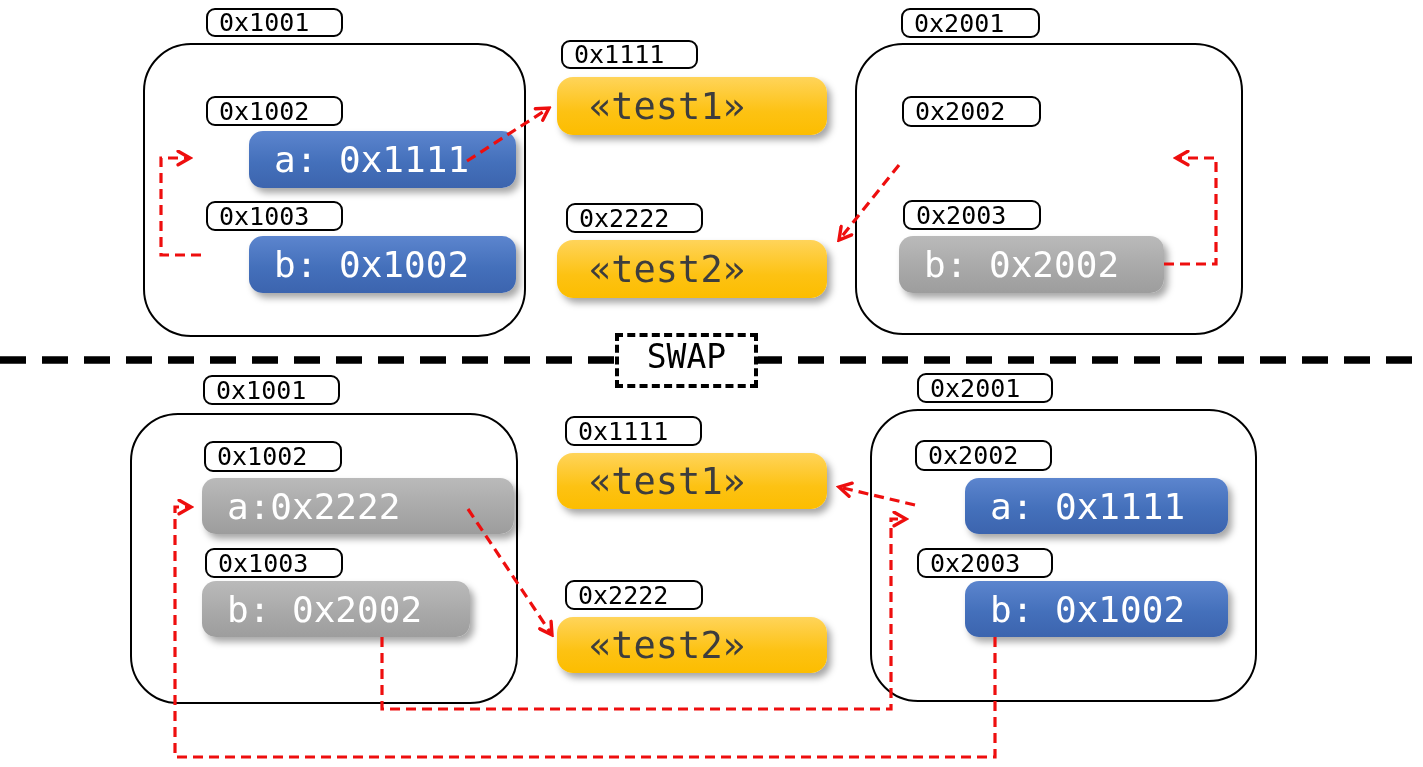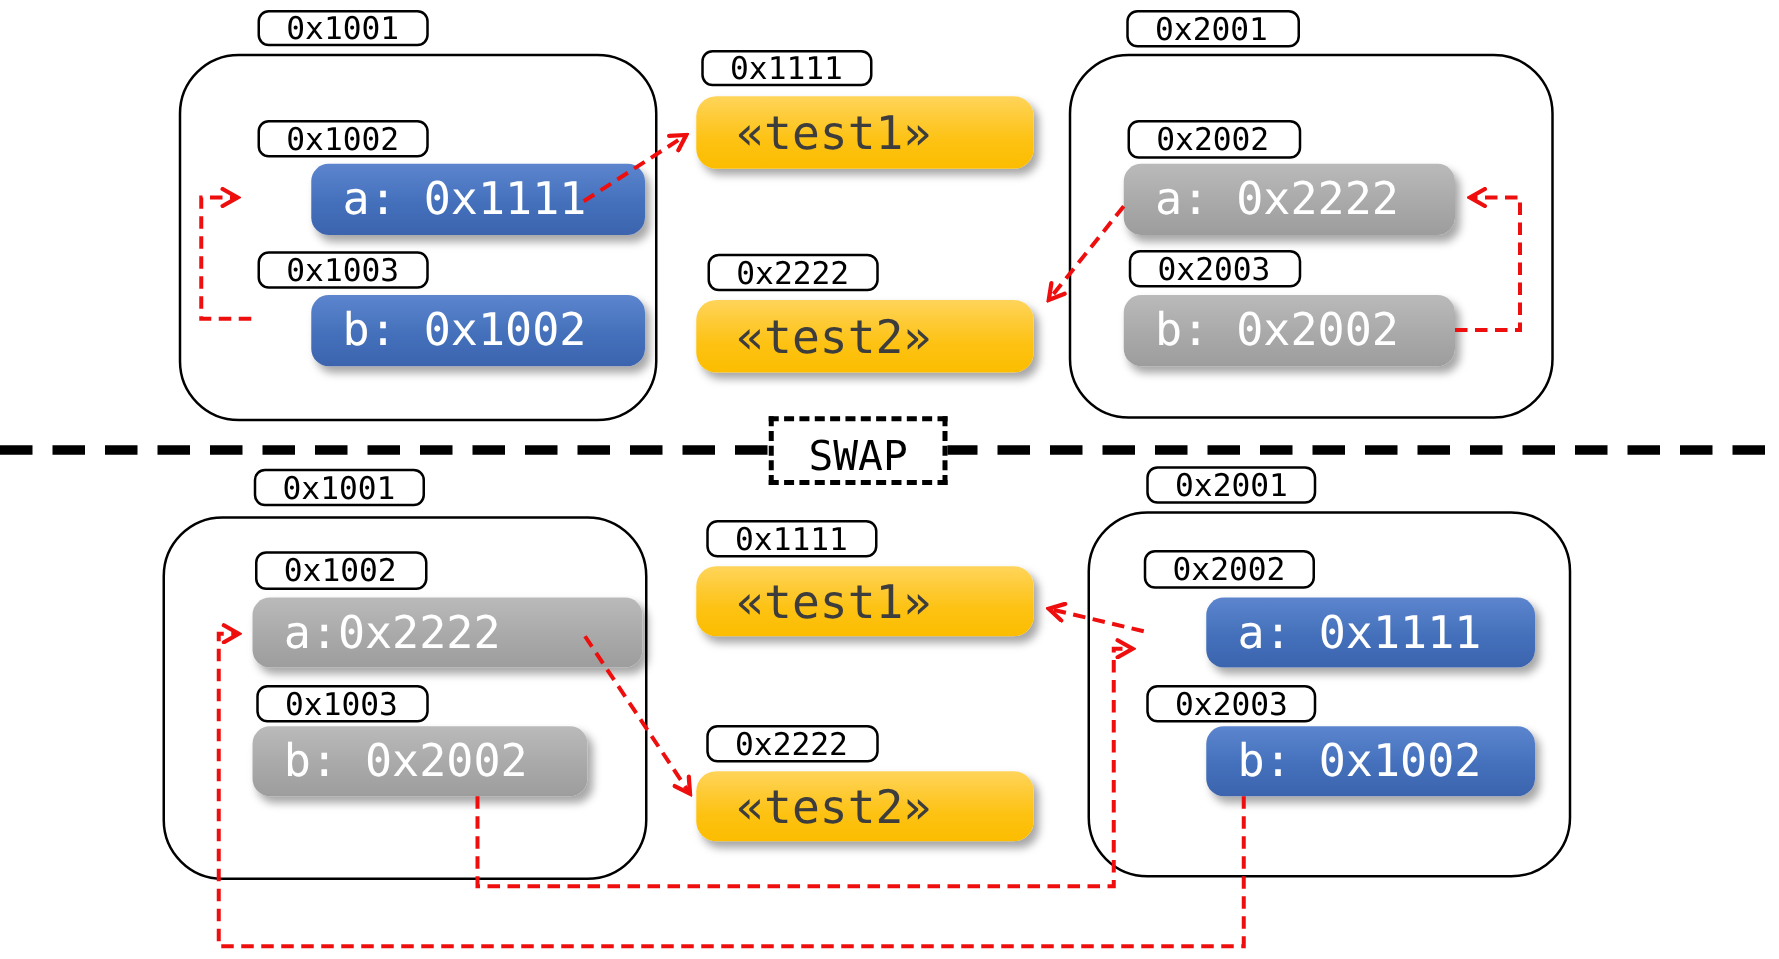--- a/index.html
+++ b/index.html
@@ -6,37 +6,37 @@
   .canvas{
     position:relative;width:1423px;height:767px;background:#ffffff;
     font-family:"DejaVu Sans Mono", monospace;overflow:hidden;
   }
   .frame{
     position:absolute;border:2.5px solid #000;border-radius:48px;background:#fff;z-index:1;
     box-sizing:border-box;
   }
   .tab{
     position:absolute;border:2.5px solid #000;border-radius:9px;background:#fff;z-index:10;
-    display:flex;align-items:center;padding-left:21px;font-size:25px;color:#000;
+    display:flex;align-items:center;padding-left:11px;font-size:25px;color:#000;
     box-sizing:border-box;white-space:pre;
   }
   .vbox{
     position:absolute;border-radius:14px;display:flex;align-items:center;padding-left:25px;
     font-size:36px;color:#fff;box-sizing:border-box;z-index:10;white-space:pre;
     box-shadow:4px 5px 7px rgba(0,0,0,0.35);
   }
   .vbox.blue{background:linear-gradient(180deg,#5c85ce 0%,#4470bb 55%,#3c64ae 100%);margin-left:48px;}
   .vbox.gray{background:linear-gradient(180deg,#bababa 0%,#a9a9a9 55%,#9d9d9d 100%);}
   .vbox.yellow{
     background:linear-gradient(180deg,#ffd45a 0%,#fdc213 60%,#fcbd00 100%);
     color:#3d3d3d;font-size:37px;border-radius:16px;padding-left:32px;
   }
   .swap-box{
     position:absolute;left:615px;top:333px;width:143px;height:55px;background:#fff;
-    border:4px dashed #000;display:flex;align-items:flex-end;justify-content:center;
+    border:4px dashed #000;display:flex;align-items:flex-start;justify-content:center;
     font-size:33px;color:#000;box-sizing:border-box;z-index:6;
   }
   .svg-layer{position:absolute;left:0;top:0;z-index:5;}
   .arrow-layer{position:absolute;left:0;top:0;z-index:50;pointer-events:none;}
 </style>
 </head>
 <body>
 
 <div class="canvas">
 
@@ -56,21 +56,20 @@
   <div class="vbox blue" style="left:201px;top:236px;width:267px;height:57px">b: 0x1002</div>
 
   <div class="tab" style="left:561px;top:40px;width:137px;height:29px">0x1111</div>
   <div class="vbox yellow" style="left:557px;top:77px;width:270px;height:58px">«test1»</div>
   <div class="tab" style="left:566px;top:203px;width:137px;height:30px">0x2222</div>
   <div class="vbox yellow" style="left:557px;top:240px;width:270px;height:58px">«test2»</div>
 
   <div class="frame" style="left:855px;top:43px;width:388px;height:292px"></div>
   <div class="tab" style="left:901px;top:8px;width:139px;height:30px">0x2001</div>
   <div class="tab" style="left:902px;top:96px;width:139px;height:31px">0x2002</div>
-  <div class="vbox gray" style="left:899px;top:131px;width:265px;height:57px">a: 0x2222</div>
   <div class="tab" style="left:903px;top:200px;width:138px;height:30px">0x2003</div>
   <div class="vbox gray" style="left:899px;top:236px;width:265px;height:57px">b: 0x2002</div>
 
   <div class="frame" style="left:130px;top:413px;width:388px;height:291px"></div>
   <div class="tab" style="left:203px;top:375px;width:137px;height:30px">0x1001</div>
   <div class="tab" style="left:204px;top:441px;width:138px;height:31px">0x1002</div>
   <div class="vbox gray" style="left:202px;top:478px;width:312px;height:56px">a:0x2222</div>
   <div class="tab" style="left:205px;top:548px;width:138px;height:30px">0x1003</div>
   <div class="vbox gray" style="left:202px;top:581px;width:268px;height:56px">b: 0x2002</div>
 

